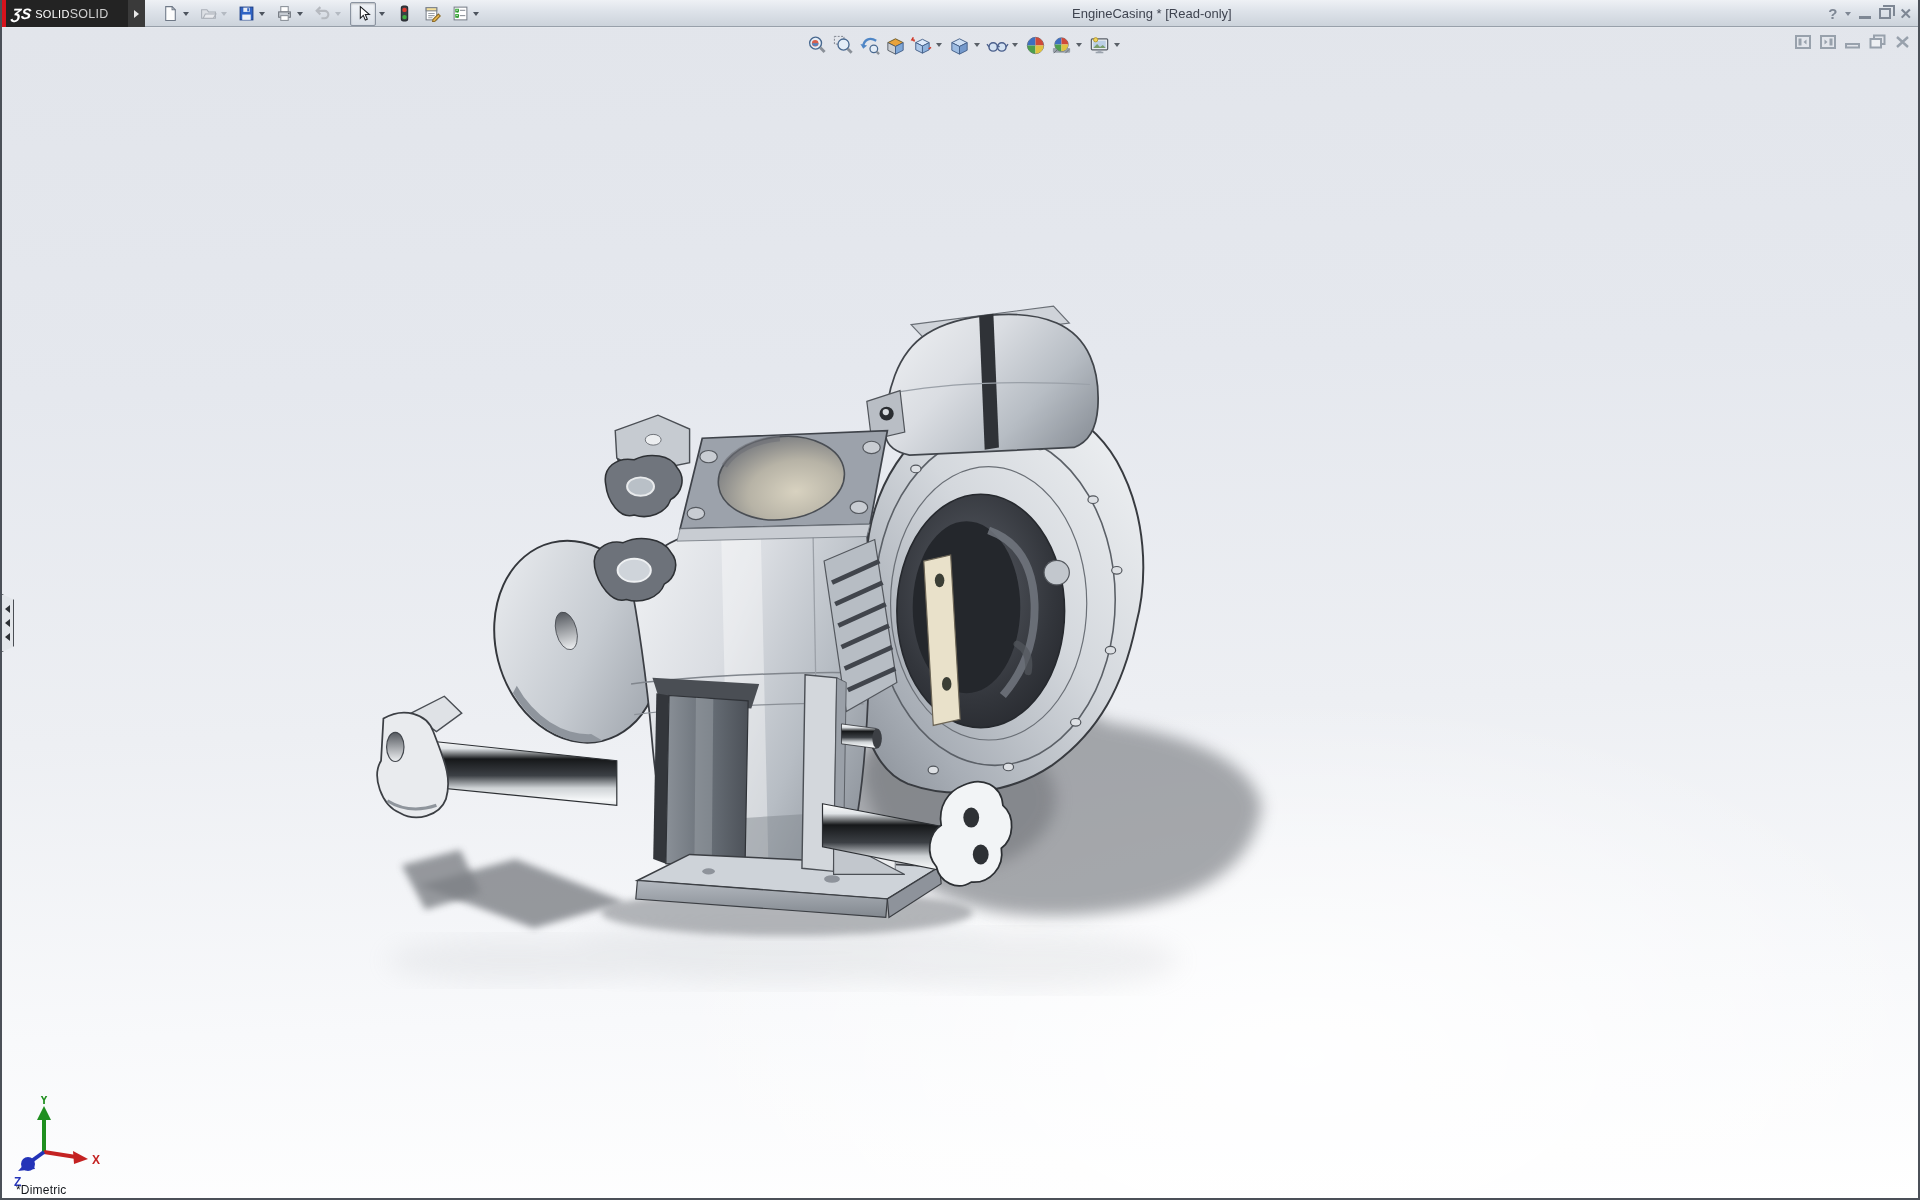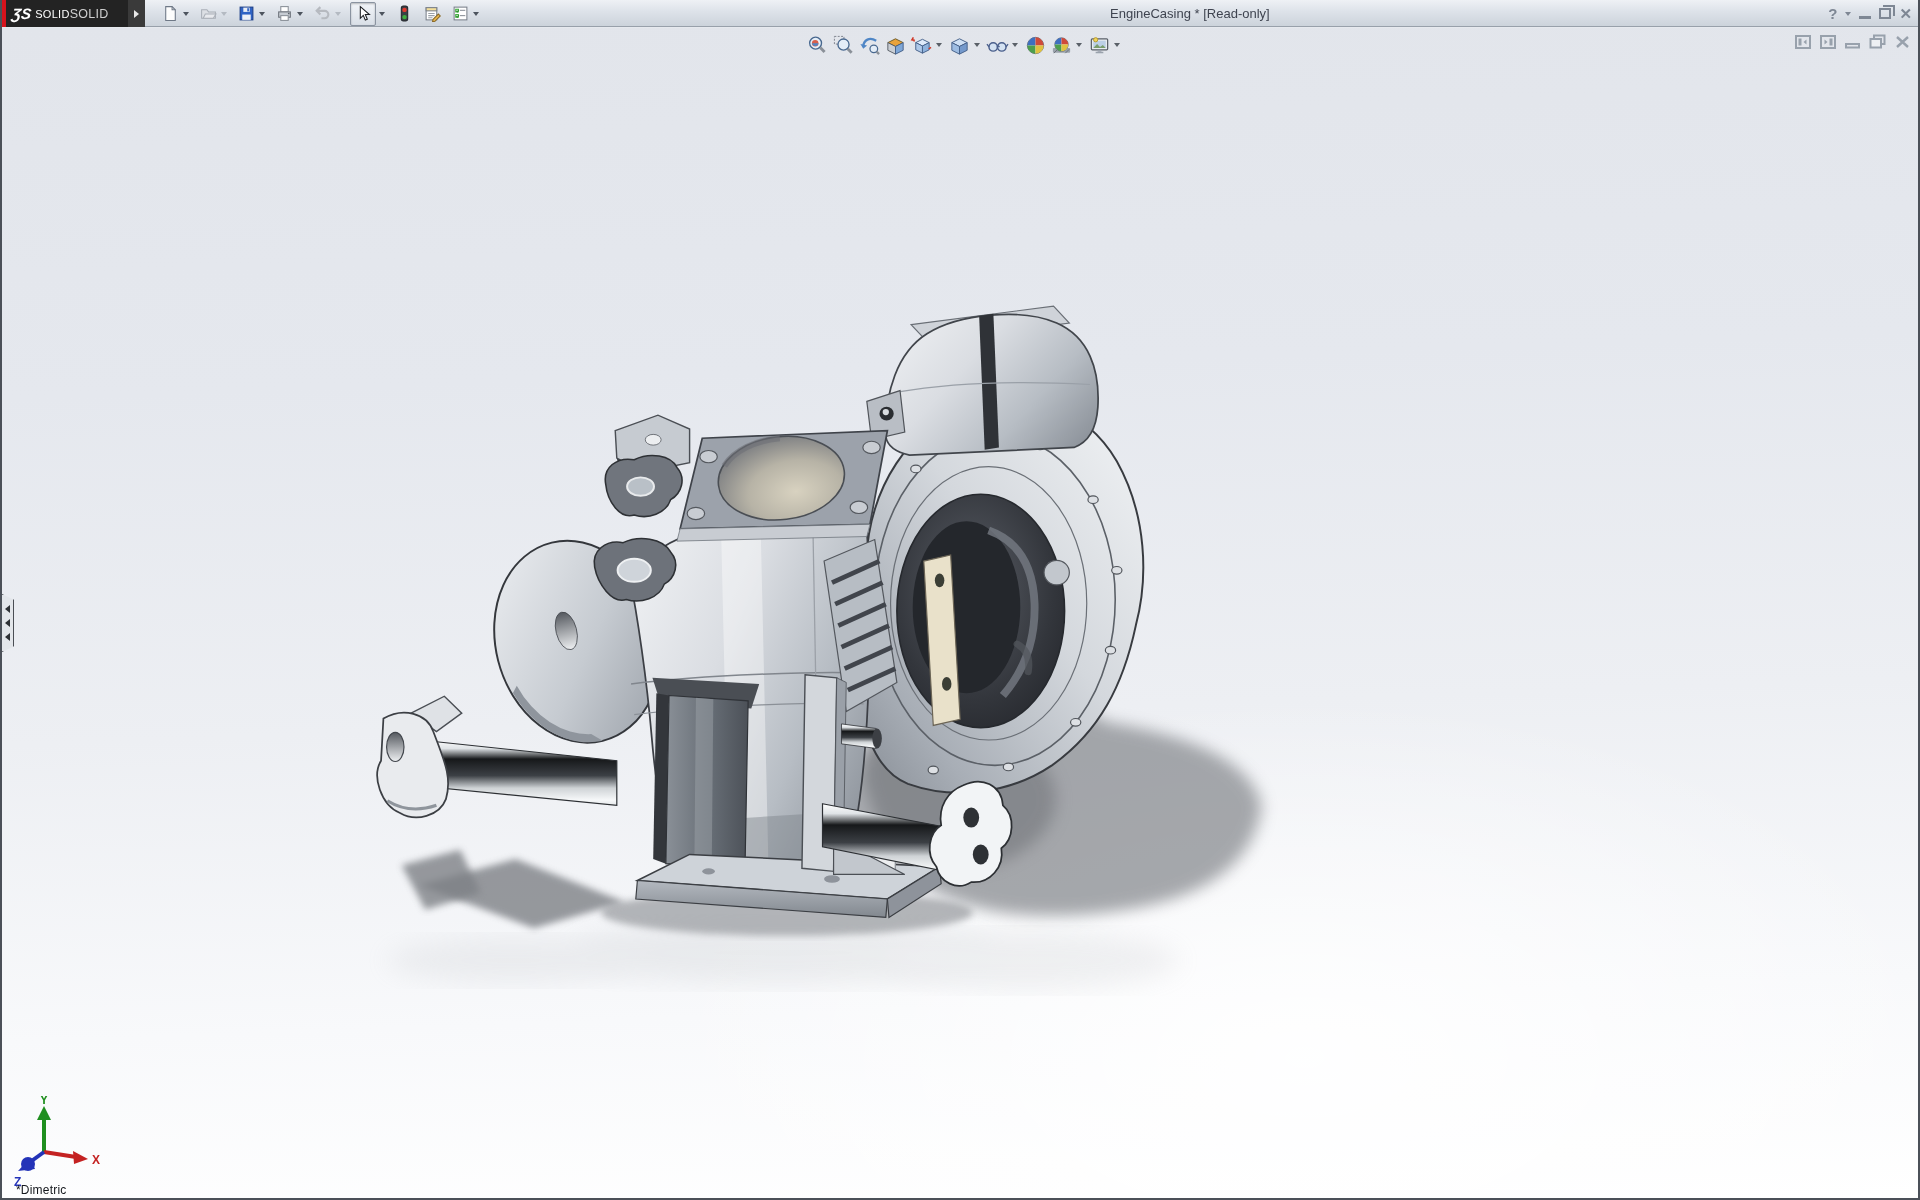--- a/index.html
+++ b/index.html
@@ -21,21 +21,21 @@
     display:flex;align-items:center;justify-content:center;cursor:pointer;}
   .logo-arrow::after{content:"";border-left:5px solid #e8e8e8;border-top:4px solid transparent;border-bottom:4px solid transparent;}
   .tbar{position:absolute;left:150px;top:0;height:27px;display:flex;align-items:center;}
   .tbtn{width:20px;height:22px;display:flex;align-items:center;justify-content:center;margin-left:8px;cursor:pointer;}
   .tbtn svg{width:17px;height:17px;}
   .tcaret{width:9px;height:22px;display:flex;align-items:center;justify-content:center;cursor:pointer;margin-left:1px;}
   .tcaret::after{content:"";border-top:4px solid #4d545e;border-left:3.5px solid transparent;border-right:3.5px solid transparent;}
   .tcaret.dis::after{border-top-color:#b4bac2;}
   .tbtn.sel{width:26px;height:24px;border:1px solid #8a93a0;border-radius:2px;
     background:linear-gradient(180deg,#f2f5f9,#d9dfe7);box-shadow:inset 0 1px 2px rgba(0,0,0,.25);}
-  .wtitle{position:absolute;left:1108px;top:0;height:27px;line-height:27px;font-size:13px;color:#3f4450;}
+  .wtitle{position:absolute;left:1070px;top:0;height:27px;line-height:27px;font-size:13px;color:#3f4450;}
   .wctl{position:absolute;right:6px;top:0;height:27px;display:flex;align-items:center;gap:8px;color:#7e8794;}
   .wctl .c{cursor:pointer;font-size:14px;line-height:14px;}
   .wctl .help{font-weight:700;font-size:15px;}
   .wctl .carets{width:0;height:0;border-top:4px solid #7e8794;border-left:3.5px solid transparent;border-right:3.5px solid transparent;cursor:pointer;}
   .wctl .min{width:12px;height:10px;border-bottom:3px solid #7e8794;}
   .wctl .rest{position:relative;width:12px;height:11px;border:2px solid #7e8794;}
   .wctl .rest::after{content:"";position:absolute;left:2px;top:-5px;width:10px;height:9px;border:2px solid #7e8794;border-bottom:none;border-left:none;}
   .wctl .close{font-size:15px;font-weight:600;}
   
   .viewport{position:absolute;left:0;top:28px;width:1916px;height:1170px;overflow:hidden;

